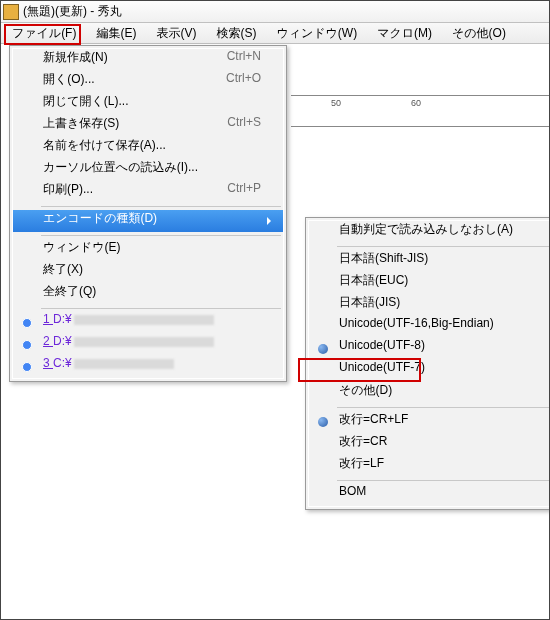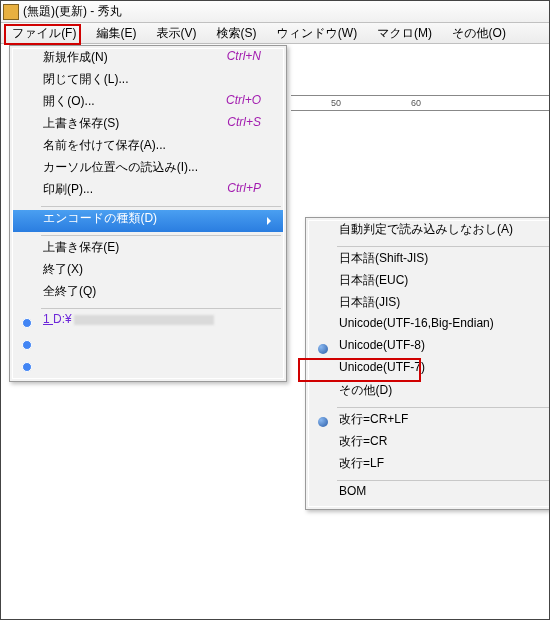--- a/index.html
+++ b/index.html
@@ -4,34 +4,34 @@
 <style>
   * { box-sizing: border-box; margin: 0; padding: 0; font-family: "MS PGothic", "Meiryo", sans-serif; font-size: 12px; }
   body { background: #fff; width: 550px; height: 620px; position: relative; overflow: hidden; border: 1px solid #444; }
   .titlebar { height: 22px; background: linear-gradient(#fdfdfd,#f0f0f0); display: flex; align-items: center; padding-left: 2px; border-bottom: 1px solid #c0c0c0; }
   .app-icon { width: 16px; height: 16px; background: #e8b040; border: 1px solid #806020; margin-right: 4px; display:inline-block;}
   .titlebar span.title { white-space: nowrap; text-align: center; }
   .menubar { height: 21px; background: linear-gradient(#f8f8f8,#ececec); display: flex; align-items: center; border-bottom: 1px solid #c0c0c0; padding-left: 4px; gap: 6px; }
   .menubar .menu-top { padding: 2px 7px; cursor: default; white-space: nowrap; }
   .highlight-box { border: 2px solid #d00000; position: absolute; pointer-events: none; }
   .file-highlight { left: 3px; top: 23px; width: 77px; height: 21px; }
-  .ruler { position:absolute; left:290px; right:0; top:94px; height:16px; border-top:1px solid #888; border-bottom:1px solid #888; background:#fff; font-size:10px; color:#555; display:flex; align-items:center; padding-left:4px; }
+  .ruler { position:absolute; left:290px; right:0; top:94px; height:32px; border-top:1px solid #888; border-bottom:1px solid #888; background:#fff; font-size:10px; color:#555; display:flex; align-items:center; padding-left:4px; }
   .ruler .lbl { position:absolute; top:2px; font-size:9px; }
   .dropdown {
     position: absolute;
     background: #f2f2f2;
     border: 1px solid #9a9a9a;
     box-shadow: 2px 2px 4px rgba(0,0,0,0.25);
     padding: 2px;
   }
   .dropdown .inner { border: 1px solid #fff; }
   .dd1 { left: 8px; top: 44px; width: 278px; }
   .dd2 { left: 304px; top: 216px; width: 292px; }
   .mi { display: flex; height: 22px; padding: 0 22px 0 30px; position: relative; cursor: default; white-space: nowrap; }
-  .mi .shortcut { margin-left: auto; color: #a21caf; padding-left:20px;font-style:italic;}
+  .mi .shortcut { margin-left: auto; color: #737373; padding-left:20px;}
   .mi.hl { background: linear-gradient(#4a9ff1,#2a7de0); color: #fff; }
   .mi.sub::after {
     content: ""; position: absolute; right: 8px; top: 7px;
     border: 4px solid transparent; border-left-color: #333;
   }
   .mi.hl.sub::after { border-left-color: #fff; }
   .sep { height: 1px; background: #c8c8c8; margin: 3px 2px 3px 28px; }
   .icon-slot { position:absolute; left:6px; top:3px; width:16px; height:16px; }
   .chrome-icon { width:14px; height:14px; border-radius:50%; background: conic-gradient(#db4437 0 120deg,#0f9d58 120deg 240deg,#ffcd40 240deg 360deg); position:relative;}
   .chrome-icon::after{content:"";position:absolute;left:3px;top:3px;width:8px;height:8px;border-radius:50%;background:#4285f4;border:1px solid #fff;}
@@ -65,25 +65,25 @@
   <span class="lbl" style="left:120px">60</span>
 </div>
 
 <div class="dropdown dd1">
     <div class="inner">
   <div class="mi">
     <span>新規作成(N)</span>
     <span class="shortcut">Ctrl+N</span>
   </div>
   <div class="mi">
-    <span>閉じて開く(L)...</span>
+    <span>開く(O)...</span>
+    <span class="shortcut">Ctrl+O</span>
   </div>
   <div class="mi">
-    <span>開く(O)...</span>
-    <span class="shortcut">Ctrl+O</span>
+    <span>閉じて開く(L)...</span>
   </div>
   <div class="mi">
     <span>上書き保存(S)</span>
     <span class="shortcut">Ctrl+S</span>
   </div>
   <div class="mi">
     <span>名前を付けて保存(A)...</span>
   </div>
   <div class="mi">
     <span>カーソル位置への読込み(I)...</span>
@@ -91,38 +91,40 @@
   <div class="mi">
     <span>印刷(P)...</span>
     <span class="shortcut">Ctrl+P</span>
   </div>
   <div class="sep"></div>
   <div class="mi hl sub">
     <span>エンコードの種類(D)</span>
   </div>
   <div class="sep"></div>
   <div class="mi">
-    <span>上書き保存(E)</span>
+    <span>ウィンドウ(E)</span>
   </div>
   <div class="mi">
     <span>終了(X)</span>
   </div>
   <div class="mi">
     <span>全終了(Q)</span>
   </div>
   <div class="sep"></div>
   <div class="mi">
     <span class="icon-slot"><span class="chrome-icon"></span></span>
     <span class="mru-text"><u>1 </u><span>D:¥</span><span class="mru-path"></span></span>
   </div>
   <div class="mi">
     <span class="icon-slot"><span class="chrome-icon"></span></span>
+    <span class="mru-text"><u>2 </u><span>D:¥</span><span class="mru-path"></span></span>
   </div>
   <div class="mi">
     <span class="icon-slot"><span class="chrome-icon"></span></span>
+    <span class="mru-text"><u>3 </u><span>C:¥</span><span class="mru-path" style="width:100px"></span></span>
   </div>
 </div>
   </div>
 
 <div class="dropdown dd2">
     <div class="inner">
   <div class="mi">
     <span>自動判定で読み込みしなおし(A)</span>
   </div>
   <div class="sep"></div>

